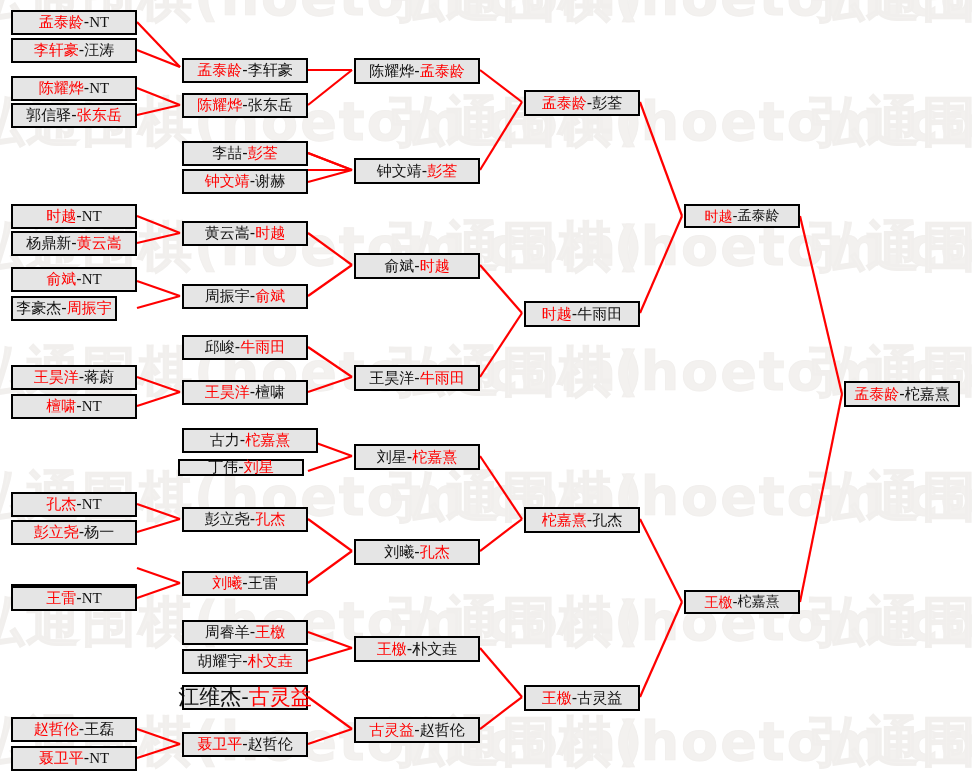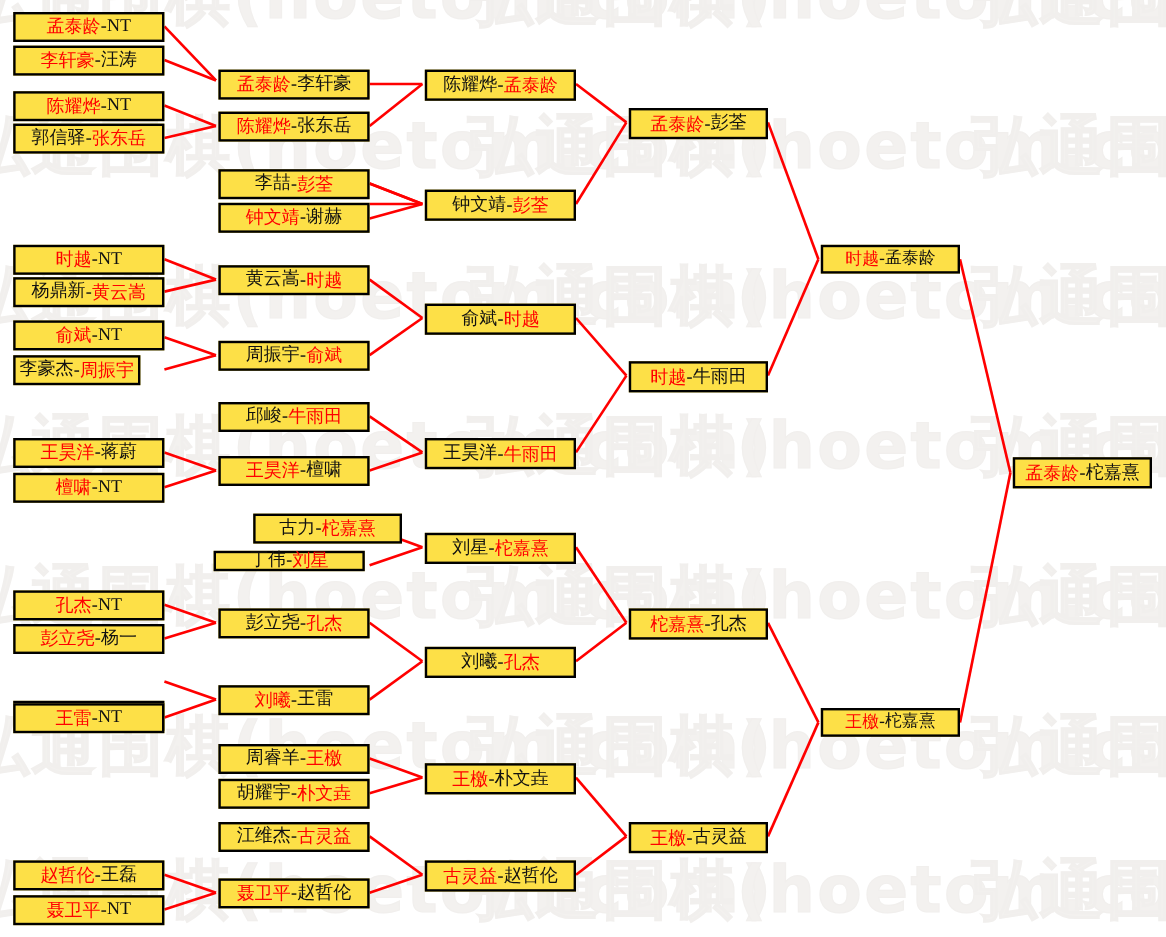--- a/index.html
+++ b/index.html
@@ -32,21 +32,21 @@
   }
 
   
   #lines{position:absolute;left:0;top:0;width:972px;height:781px;z-index:1;pointer-events:none;}
 
   
   .box{
     position:absolute;
     z-index:2;
     box-sizing:border-box;
-    background:#fde047;
+    background:#e5e5e5;
     border:2px solid #000000;
     display:flex;
     align-items:center;
     justify-content:center;
     font-size:15px;
     line-height:1;
     white-space:nowrap;
     letter-spacing:0px;
   }
   .box .p{display:inline-block;}
@@ -262,21 +262,21 @@
     <div class="box" style="left: 182px; top: 335px; width: 126px; height: 25px; font-size: 15px;">
       <span class="p l">邱峻</span>
       <span class="sep">-</span>
       <span class="p w">牛雨田</span>
     </div>
     <div class="box" style="left: 182px; top: 380px; width: 126px; height: 25px; font-size: 15px;">
       <span class="p w">王昊洋</span>
       <span class="sep">-</span>
       <span class="p l">檀啸</span>
     </div>
-    <div class="box" style="left: 182px; top: 428px; width: 124px; height: 25px; font-size: 15px; margin-left: 29px;">
+    <div class="box" style="left: 182px; top: 428px; width: 136px; height: 25px; font-size: 15px;">
       <span class="p l">古力</span>
       <span class="sep">-</span>
       <span class="p w">柁嘉熹</span>
     </div>
     <div class="box" style="left: 178px; top: 459px; width: 126px; height: 17px; font-size: 15px;">
       <span class="p l">丁伟</span>
       <span class="sep">-</span>
       <span class="p w">刘星</span>
     </div>
     <div class="box" style="left: 182px; top: 507px; width: 126px; height: 25px; font-size: 15px;">
@@ -292,21 +292,21 @@
     <div class="box" style="left: 182px; top: 620px; width: 126px; height: 25px; font-size: 15px;">
       <span class="p l">周睿羊</span>
       <span class="sep">-</span>
       <span class="p w">王檄</span>
     </div>
     <div class="box" style="left: 182px; top: 649px; width: 126px; height: 25px; font-size: 15px;">
       <span class="p l">胡耀宇</span>
       <span class="sep">-</span>
       <span class="p w">朴文垚</span>
     </div>
-    <div class="box" style="left: 182px; top: 685px; width: 126px; height: 25px; font-size: 15px; text-align: center;">
+    <div class="box" style="left: 182px; top: 685px; width: 126px; height: 25px; font-size: 21px; text-align: center;">
       <span class="p l">江维杰</span>
       <span class="sep">-</span>
       <span class="p w">古灵益</span>
     </div>
     <div class="box" style="left: 182px; top: 732px; width: 126px; height: 25px; font-size: 15px;">
       <span class="p w">聂卫平</span>
       <span class="sep">-</span>
       <span class="p l">赵哲伦</span>
     </div>
     <div class="box" style="left: 354px; top: 58px; width: 126px; height: 26px; font-size: 15px;">

